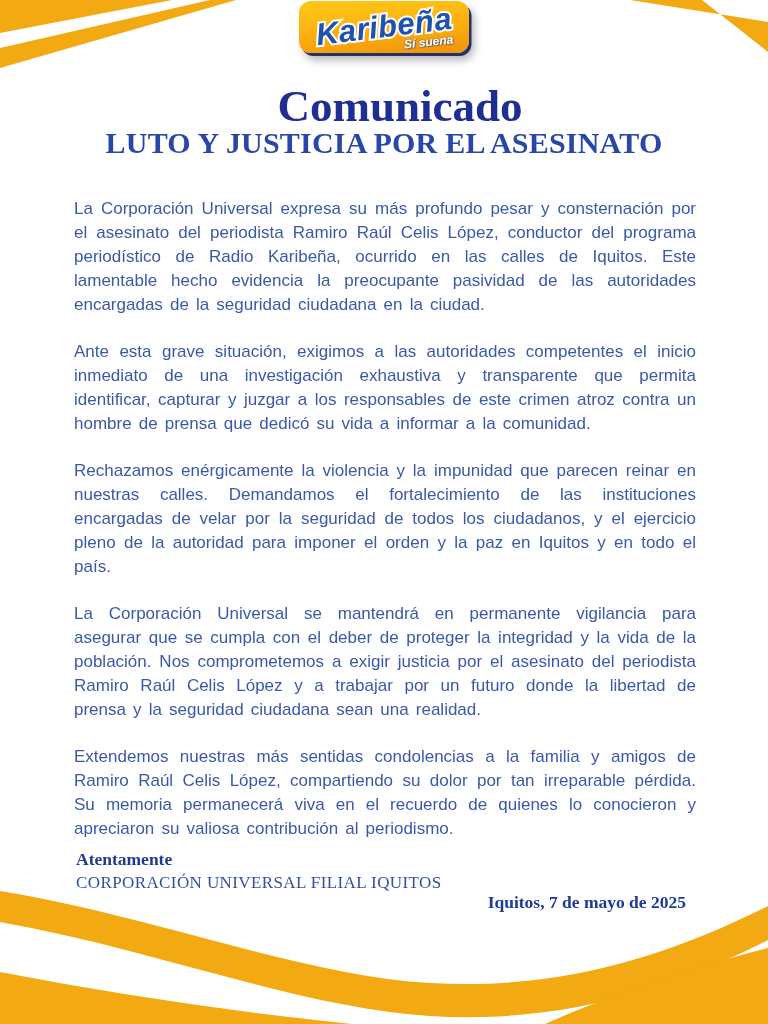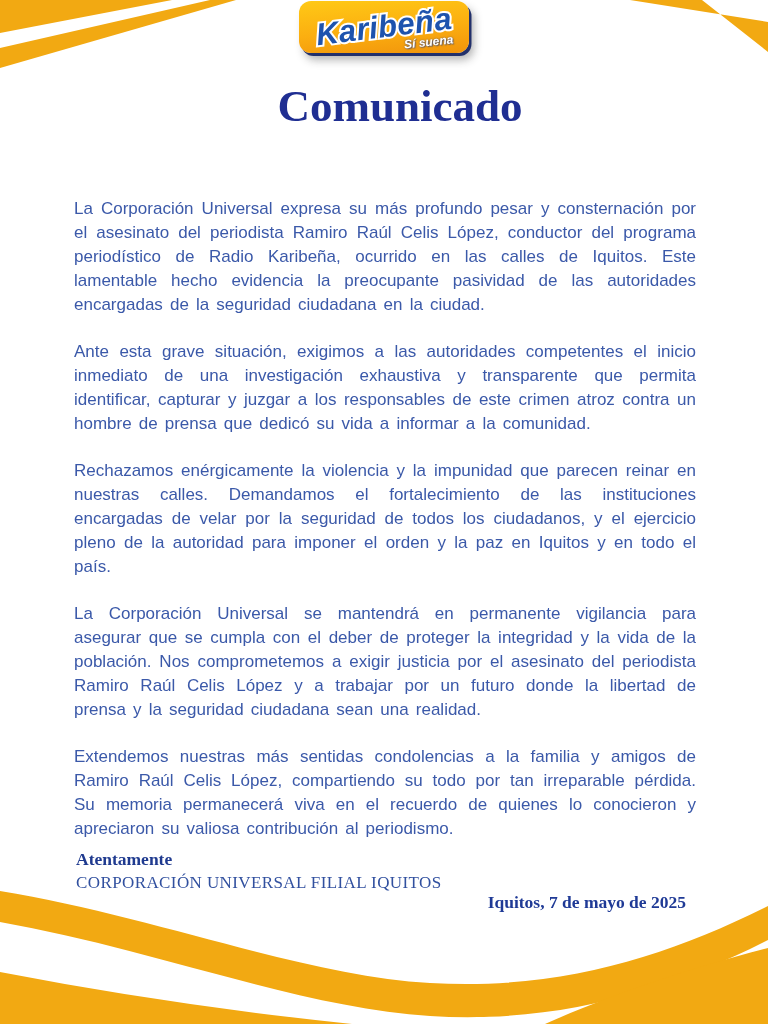--- a/index.html
+++ b/index.html
@@ -126,29 +126,29 @@
   <div class="logo">
     <svg width="170" height="52" viewBox="0 0 170 52">
       <text class="logo-brand-text" x="85" y="36" text-anchor="middle" transform="rotate(-7 85 26)" font-size="31" fill="#1E53AD" stroke="#ffffff" stroke-width="4" paint-order="stroke">Karibeña</text>
     </svg>
     <div class="logo-tagline">Sí suena</div>
   </div>
 
   <h1 class="title">Comunicado</h1>
 
   <h2 class="heading">
-    <br>
+    <span>LUTO Y JUSTICIA POR EL ASESINATO</span><br>
   </h2>
 
   <div class="body-text">
     <p>La Corporación Universal expresa su más profundo pesar y consternación por el asesinato del periodista Ramiro Raúl Celis López, conductor del programa periodístico de Radio Karibeña, ocurrido en las calles de Iquitos.  Este lamentable hecho evidencia la preocupante pasividad de las autoridades encargadas de la seguridad ciudadana en la ciudad.</p>
     <p>Ante esta grave situación, exigimos a las autoridades competentes el inicio inmediato de una investigación exhaustiva y transparente que permita identificar, capturar y juzgar a los responsables de este crimen atroz contra un hombre de prensa que dedicó su vida a informar a la comunidad.</p>
     <p>Rechazamos enérgicamente la violencia y la impunidad que parecen reinar en nuestras calles.  Demandamos el fortalecimiento de las instituciones encargadas de velar por la seguridad de todos los ciudadanos, y el ejercicio pleno de la autoridad para imponer el orden y la paz en Iquitos y en todo el país.</p>
     <p>La Corporación Universal se mantendrá en permanente vigilancia para asegurar que se cumpla con el deber de proteger la integridad y la vida de la población.  Nos comprometemos a exigir justicia por el asesinato del periodista Ramiro Raúl Celis López y a trabajar por un futuro donde la libertad de prensa y la seguridad ciudadana sean una realidad.</p>
-    <p>Extendemos nuestras más sentidas condolencias a la familia y amigos de Ramiro Raúl Celis López, compartiendo su todo por tan irreparable pérdida. Su memoria permanecerá viva en el recuerdo de quienes lo conocieron y apreciaron su valiosa contribución al periodismo.</p>
+    <p>Extendemos nuestras más sentidas condolencias a la familia y amigos de Ramiro Raúl Celis López, compartiendo su dolor por tan irreparable pérdida. Su memoria permanecerá viva en el recuerdo de quienes lo conocieron y apreciaron su valiosa contribución al periodismo.</p>
   </div>
 
   <div class="closing">
     <p class="salutation">Atentamente</p>
     <p class="organization">CORPORACIÓN UNIVERSAL FILIAL IQUITOS</p>
   </div>
 
   <div class="dateline">Iquitos, 7 de mayo de 2025</div>
 
 </div>

